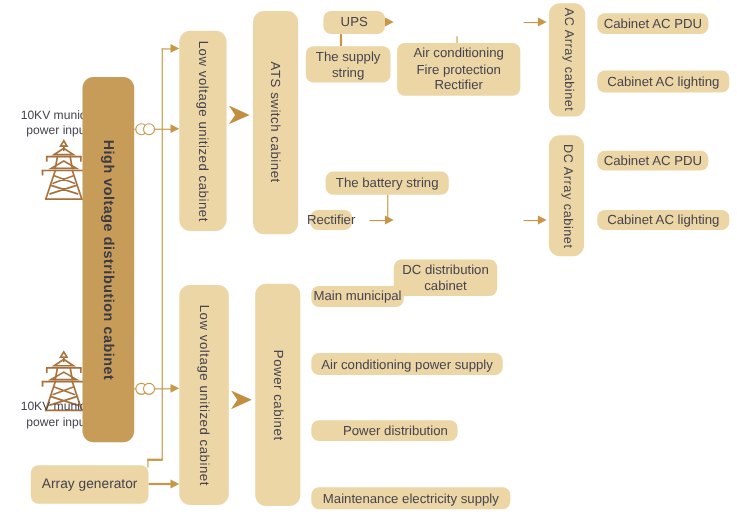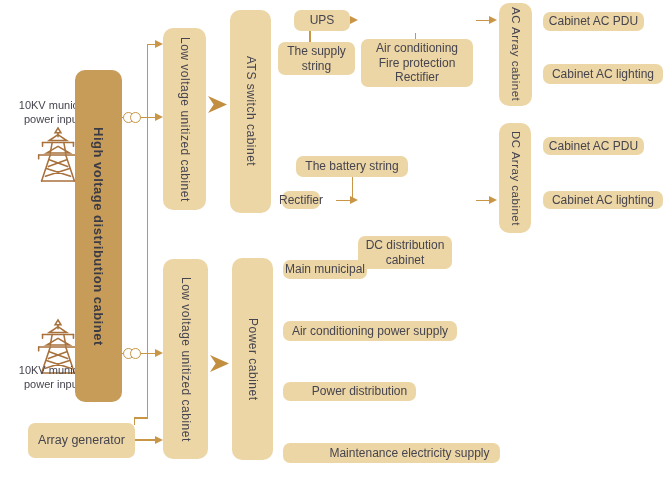--- a/index.html
+++ b/index.html
@@ -163,17 +163,17 @@
   <div class="box" style="left:296px;top:156px;width:112px;height:21px;">The battery string</div>
   <div class="box" style="left:282px;top:191px;width:38px;height:18px;">Rectifier</div>
   <div class="box" style="left:358px;top:188px;width:94px;height:33px;margin-top:48px;">DC distribution
 cabinet</div>
   <div class="box" style="left:543px;top:137px;width:101px;height:18px;">Cabinet AC PDU</div>
   <div class="box" style="left:543px;top:191px;width:120px;height:18px;">Cabinet AC  lighting</div>
 
   <div class="box" style="left:283px;top:260px;width:84px;height:19px;">Main municipal</div>
   <div class="box" style="left:283px;top:321px;width:174px;height:20px;">Air conditioning power supply</div>
   <div class="box" style="left:283px;top:382px;width:113px;height:19px;padding-left:20px;">Power distribution</div>
-  <div class="box" style="left:283px;top:443px;width:181px;height:20px;padding-left:36px;">Maintenance electricity supply</div>
+  <div class="box" style="left:283px;top:443px;width:181px;height:20px;">Maintenance electricity supply</div>
 
   <div class="box" style="left:28px;top:423px;width:107px;height:35px;font-size:12.5px;">Array generator</div>
 
 </div>
 
 </body></html>

